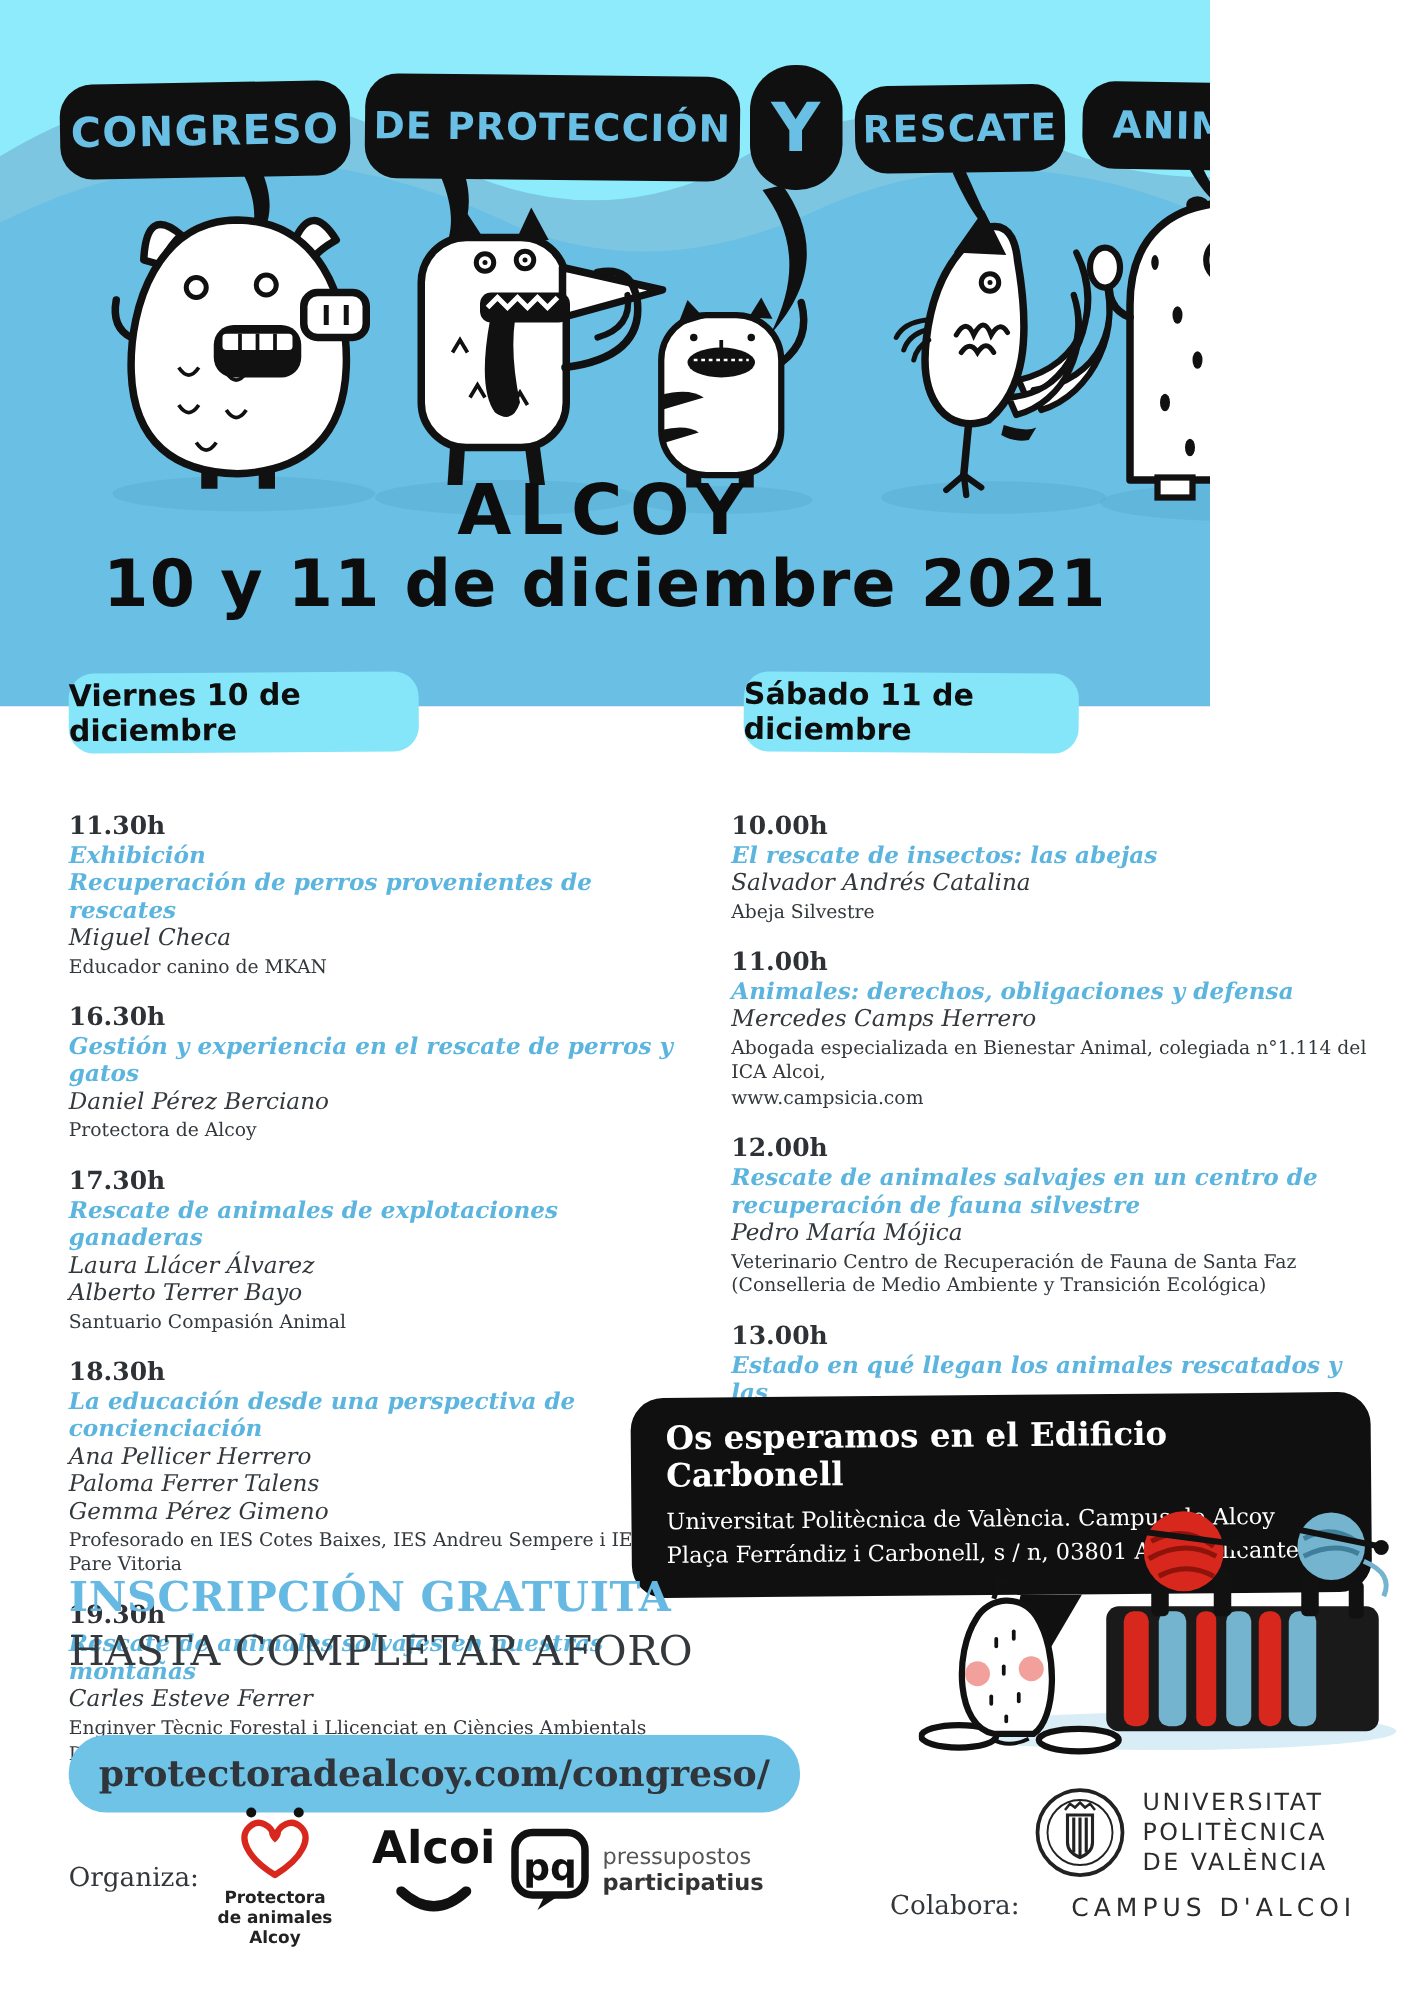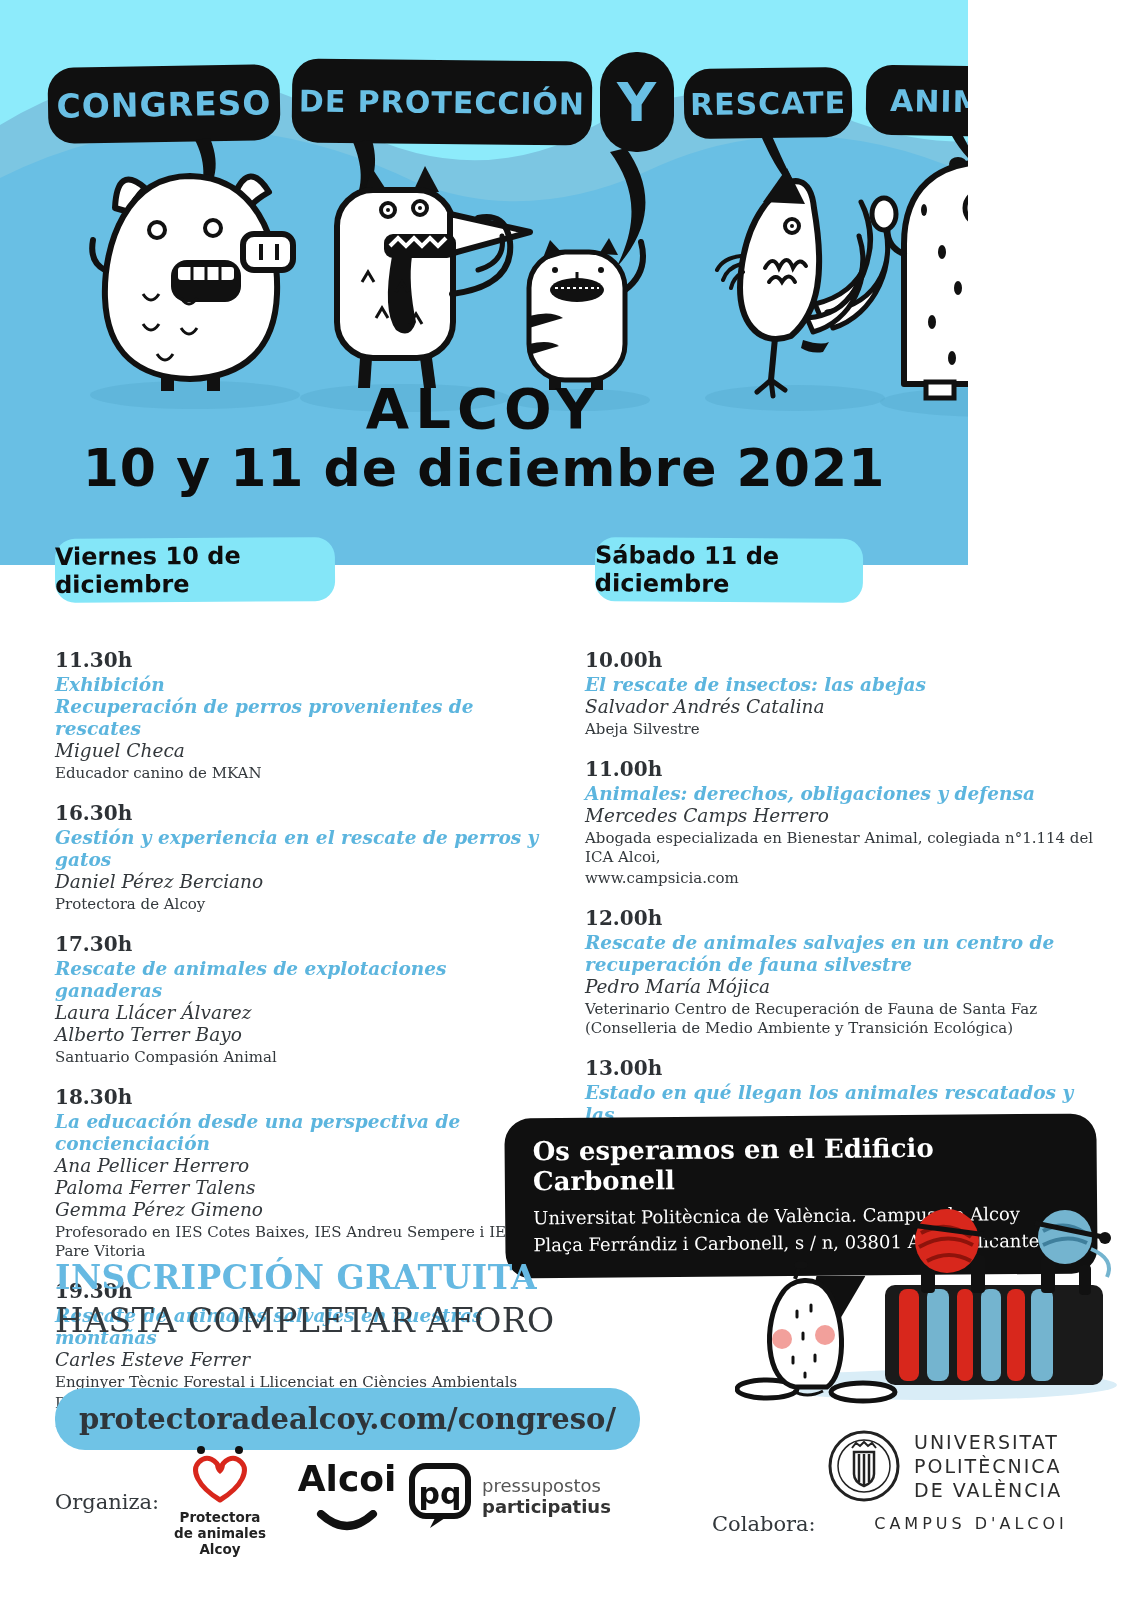--- a/index.html
+++ b/index.html
@@ -50,21 +50,21 @@
   .protectora{position:absolute;left:158px;top:1444px;width:124px;text-align:center;
               font-family:"DejaVu Sans",sans-serif;font-weight:700;font-size:13.5px;line-height:16px;color:#222;}
   .alcoi{position:absolute;left:292px;top:1458px;width:110px;text-align:center;
          font-family:"DejaVu Sans",sans-serif;font-weight:800;font-size:36px;color:#111;}
   .pq{position:absolute;left:408px;top:1462px;display:flex;align-items:center;gap:10px;}
   .pq .pq-lines{font-family:"DejaVu Sans",sans-serif;font-size:18px;line-height:21px;color:#555;}
   .pq .pq-lines .b{font-weight:700;color:#333;}
   .upv{position:absolute;left:826px;top:1428px;width:290px;}
   .upv .row{display:flex;align-items:center;gap:12px;}
   .upv .uname{font-family:"DejaVu Sans",sans-serif;font-size:19px;line-height:24px;letter-spacing:2px;color:#2c2c2c;}
-  .upv .campus{margin-top:10px;text-align:center;font-family:"DejaVu Sans",sans-serif;font-size:16px;letter-spacing:4px;color:#2c2c2c;}
+  .upv .campus{margin-top:10px;text-align:center;font-family:"DejaVu Sans",sans-serif;font-size:20px;letter-spacing:4px;color:#2c2c2c;}
 </style>
 </head>
 <body>
 
 <div class="poster">
 
   <div class="hero">
     <svg class="bg" width="1132" height="565" viewBox="0 0 1132 565">
       <rect width="1132" height="565" fill="#8debfb"></rect>
       <path d="M0,125 Q175,18 355,130 Q465,185 570,140 Q700,55 855,122 Q1005,175 1132,85 L1132,565 L0,565 Z" fill="#7cc6e2"></path>

